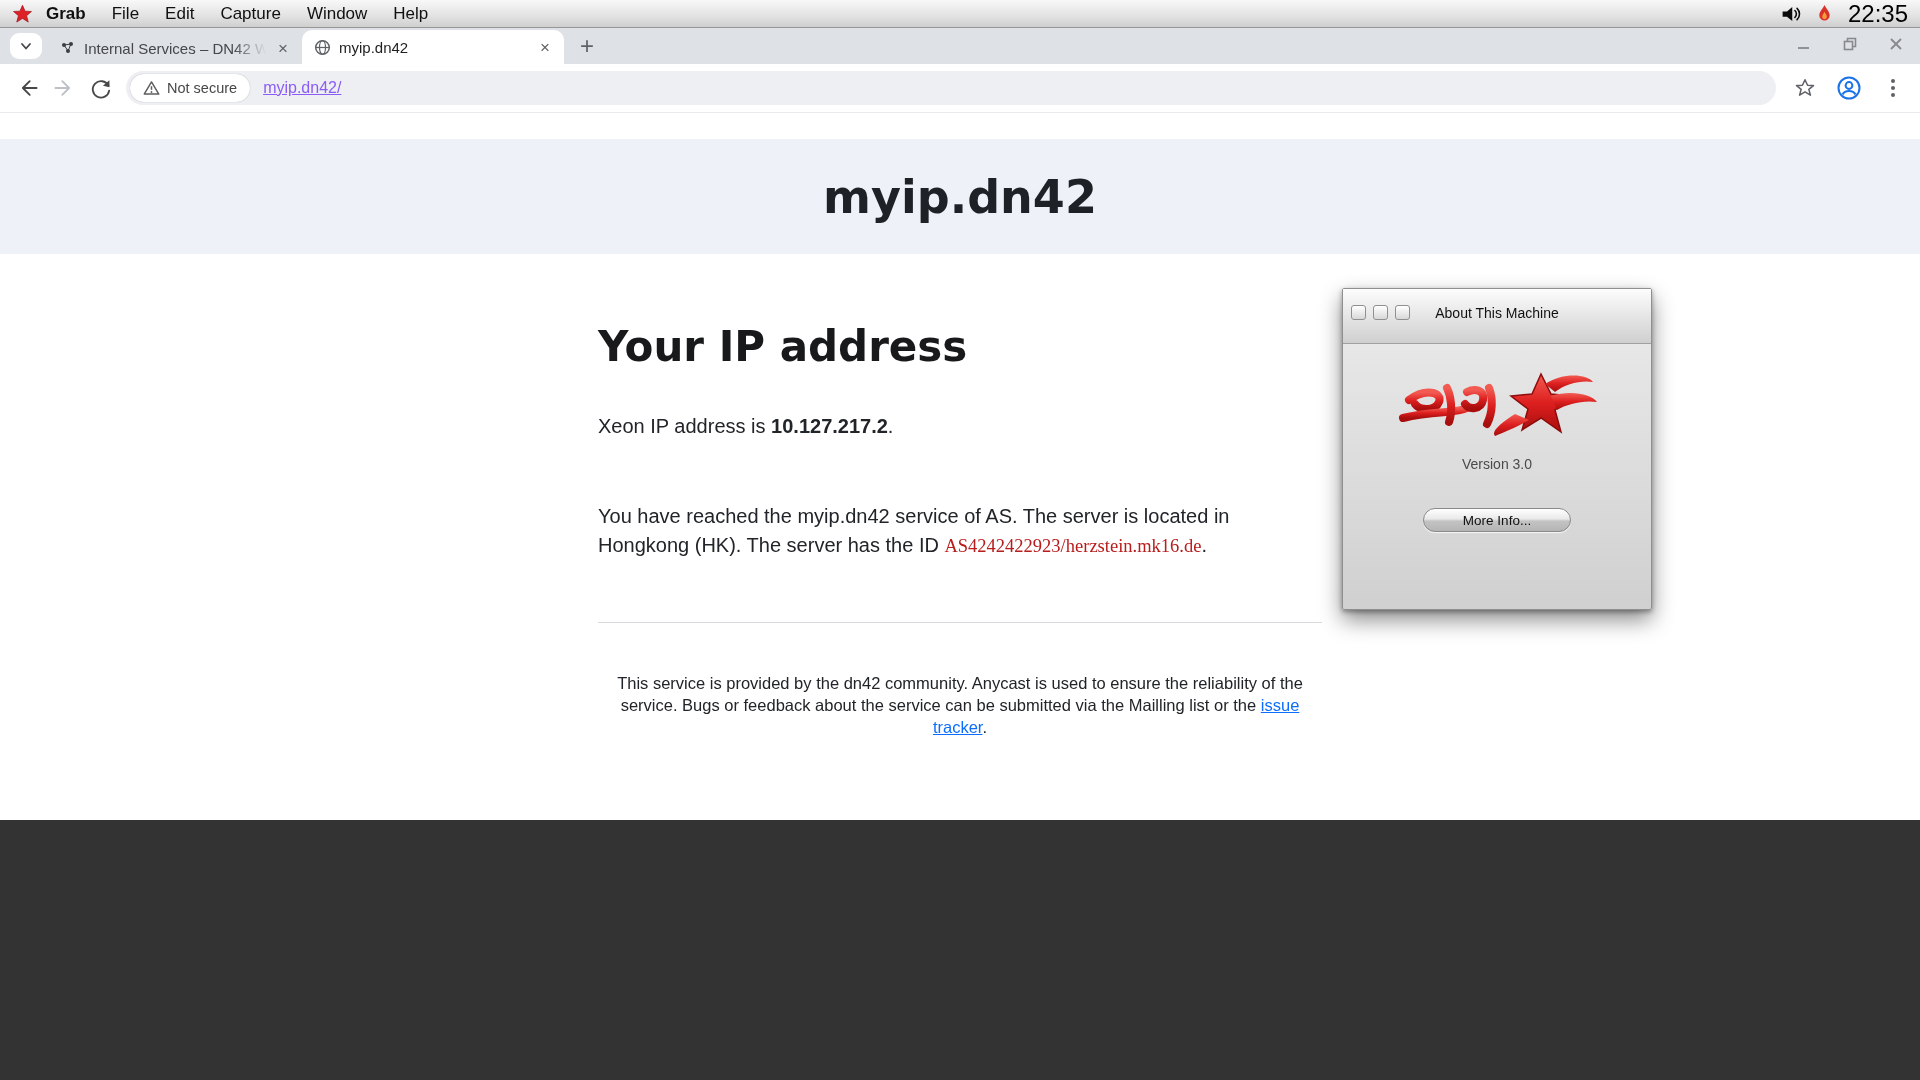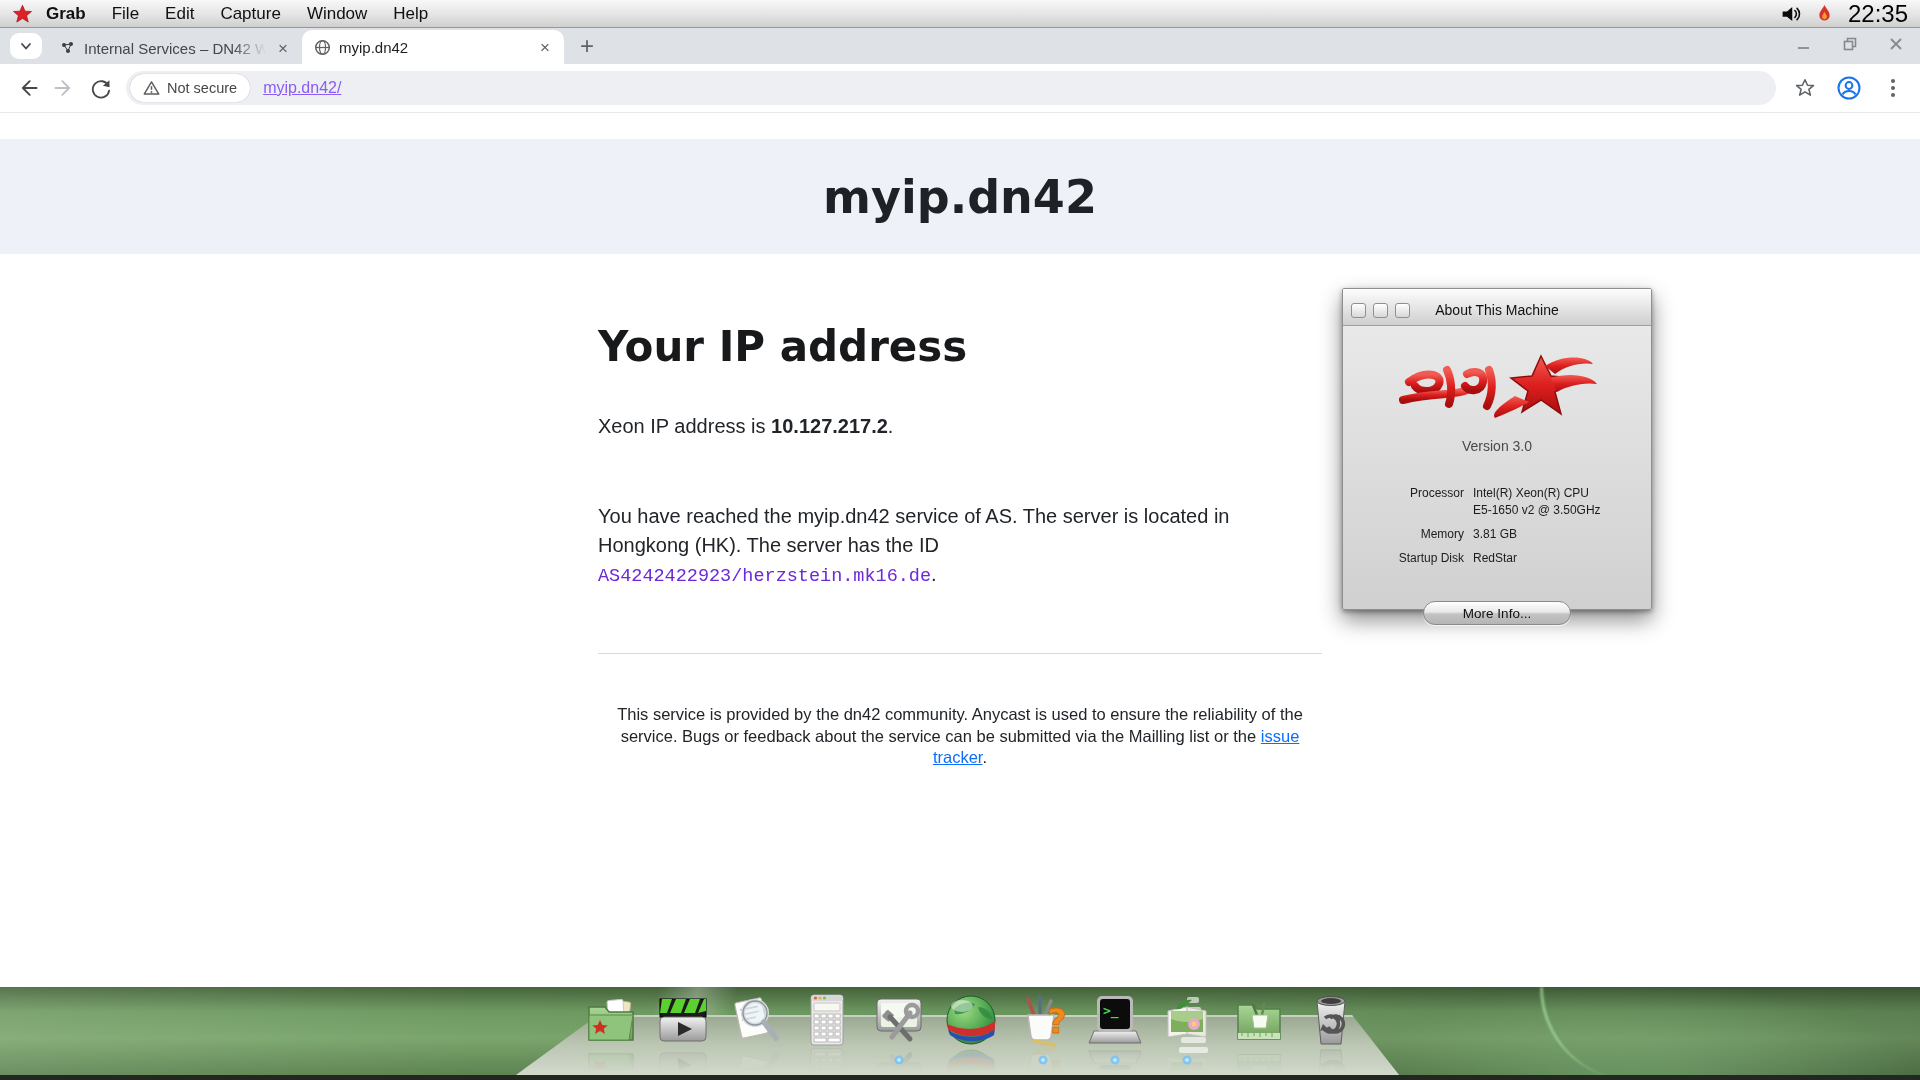--- a/index.html
+++ b/index.html
@@ -1,16 +1,16 @@
 <!DOCTYPE html>
 <html><head>
 <meta charset="utf-8">
 <style>
   html,body{margin:0;padding:0;background:#333;}
-  .screen{position:relative;width:1920px;height:1080px;overflow:hidden;background:#fff;
+  .screen{position:relative;width:1920px;height:820px;overflow:hidden;background:#fff;
           font-family:"Liberation Sans",sans-serif;-webkit-font-smoothing:antialiased;}
 
   
   .menubar{position:absolute;top:0;left:0;right:0;height:27px;z-index:50;
     background:linear-gradient(#f8f8f8,#e2e2e2 60%,#cfcfcf);border-bottom:1px solid #979797;
     display:flex;align-items:center;padding:0 12px;font-size:17px;color:#101010;}
   .menubar .app-name{font-weight:bold;margin:0 13px 0 13px;}
   .menubar .menu-item{margin:0 13px;}
   .menubar .spacer{flex:1;}
   .menubar .clock{font-size:24px;margin-left:16px;color:#000;}
@@ -50,21 +50,21 @@
   .viewport{position:absolute;top:112px;left:0;right:0;bottom:0;background:#fff;overflow:hidden;}
   .page-hero{height:115px;background:#eef1f8;display:flex;align-items:center;justify-content:center;}
   .page-hero h1{margin:0;font-family:"DejaVu Sans","Liberation Sans",sans-serif;
     font-size:46px;font-weight:bold;color:#1e2125;letter-spacing:0;}
   .content{width:724px;margin:0 auto;padding-top:68px;color:#212529;}
   .content h2{margin:0;font-family:"DejaVu Sans","Liberation Sans",sans-serif;
     font-size:42px;font-weight:bold;color:#17191b;}
   .ip-line{font-size:20px;margin:44px 0 64px 0;}
   .ip-line b{font-weight:bold;}
   .node-para{font-size:20px;line-height:1.45;margin:46px 0 0 0;width:680px;}
-  .code-red{font-family:Liberation Mono, monospace;font-size:18.5px;color:#6d28d9;}
+  .code-red{font-family:Liberation Serif, serif;font-size:18.5px;color:#b91c1c;}
   .rule{border:none;border-top:1px solid #d8dadf;margin:62px 0 0 0;}
   .page-footer{width:700px;margin:50px auto 0 auto;text-align:center;font-size:16.5px;
     line-height:1.32;color:#212529;}
   .page-footer a{color:#0d6efd;text-decoration:underline;}
 
   
   .desktop{position:absolute;left:0;top:987px;width:1920px;height:93px;z-index:40;
     background:
       radial-gradient(420px 160px at 1640px 115%, rgba(190,255,190,.28), transparent 70%),
       linear-gradient(90deg, rgba(255,255,255,.10), transparent 25%, rgba(0,0,0,.05) 60%, rgba(0,0,0,.18) 100%),
@@ -85,21 +85,21 @@
   .dock-item{position:relative;width:58px;height:58px;}
   .dock-item svg{display:block;-webkit-box-reflect:below -4px linear-gradient(transparent 55%,rgba(255,255,255,.25));}
   .run-dot{position:absolute;left:50%;bottom:-16px;width:10px;height:10px;margin-left:-5px;border-radius:50%;
     background:radial-gradient(circle,#eaf6ff 0%,#6fc0f5 45%,rgba(60,140,220,0) 75%);}
 
   
   .about-win{position:absolute;left:1342px;top:288px;width:308px;height:320px;z-index:60;
     background:linear-gradient(180deg,#ececec,#d0d0d0);border:1px solid #8f8f8f;border-radius:2px;
     box-shadow:0 10px 22px rgba(0,0,0,.45),0 2px 5px rgba(0,0,0,.35);}
   .about-titlebar{height:22px;background:linear-gradient(#fdfdfd,#cfcfcf);border-bottom:1px solid #a0a0a0;
-    display:flex;align-items:flex-end;padding:7px 8px;position:relative;}
+    display:flex;align-items:flex-start;padding:16px 8px;position:relative;}
   .tb-btn{width:13px;height:13px;border:1px solid #8f8f8f;border-radius:3px;margin-right:7px;
     background:linear-gradient(#ffffff,#d8d8d8);box-shadow:inset 0 1px 1px rgba(255,255,255,.9);}
   .about-title{position:absolute;left:0;right:0;text-align:center;font-size:14px;color:#111;}
   .about-body{display:flex;flex-direction:column;align-items:center;}
   .about-logo{margin-top:22px;}
   .about-version{font-size:14px;color:#4a4a4a;margin-top:14px;text-align:right;}
   .about-info{margin-top:32px;display:grid;grid-template-columns:98px auto;column-gap:9px;row-gap:3px;
     font-size:12px;color:#1c1c1c;width:262px;}
   .about-info .lbl{text-align:right;}
   .about-info .val{text-align:left;white-space:nowrap;}
@@ -279,32 +279,20 @@
           <path d="M94 22 C98 32 98 46 92 58"></path>
         </g>
         <g>
           <polygon points="146,8 156,28 178,30 160,44 166,66 146,52 127,64 133,43 116,30 137,28" fill="url(#redg)" stroke="#8e0c0c" stroke-width="1.5"></polygon>
           <path d="M150 18 C168 6 192 8 198 16 C186 14 170 18 160 26 Z" fill="url(#redg)"></path>
           <path d="M156 30 C176 24 196 28 202 36 C188 34 172 38 162 44 Z" fill="url(#redg)"></path>
           <path d="M120 48 C104 58 96 66 100 70 C110 66 124 60 134 54 Z" fill="url(#redg)"></path>
         </g>
       </svg>
       <div class="about-version">Version 3.0</div>
-      <div class="about-info">
-        <span class="lbl">Processor</span>
-        <span class="val">Intel(R) Xeon(R) CPU</span>
-        <span class="lbl"></span>
-        <span class="val">E5-1650 v2 @ 3.50GHz</span>
-        <span class="row-gap"></span>
-        <span class="lbl">Memory</span>
-        <span class="val">3.81 GB</span>
-        <span class="row-gap"></span>
-        <span class="lbl">Startup Disk</span>
-        <span class="val">RedStar</span>
-      </div>
       <div class="more-info-btn">More Info...</div>
     </div>
   </div>
 
   <div class="desktop">
     <svg width="0" height="0" style="position:absolute">
       <defs>
         <linearGradient id="silver" x1="0" y1="0" x2="0" y2="1">
             <stop offset="0" stop-color="#f2f2f2"></stop>
             <stop offset="1" stop-color="#9a9a9a"></stop>

